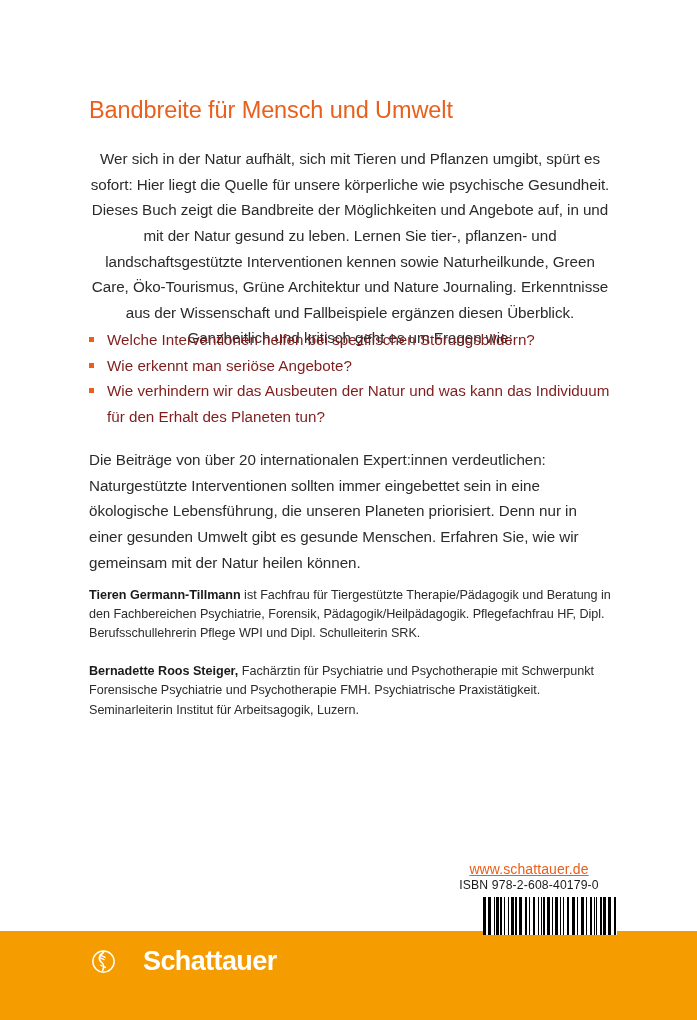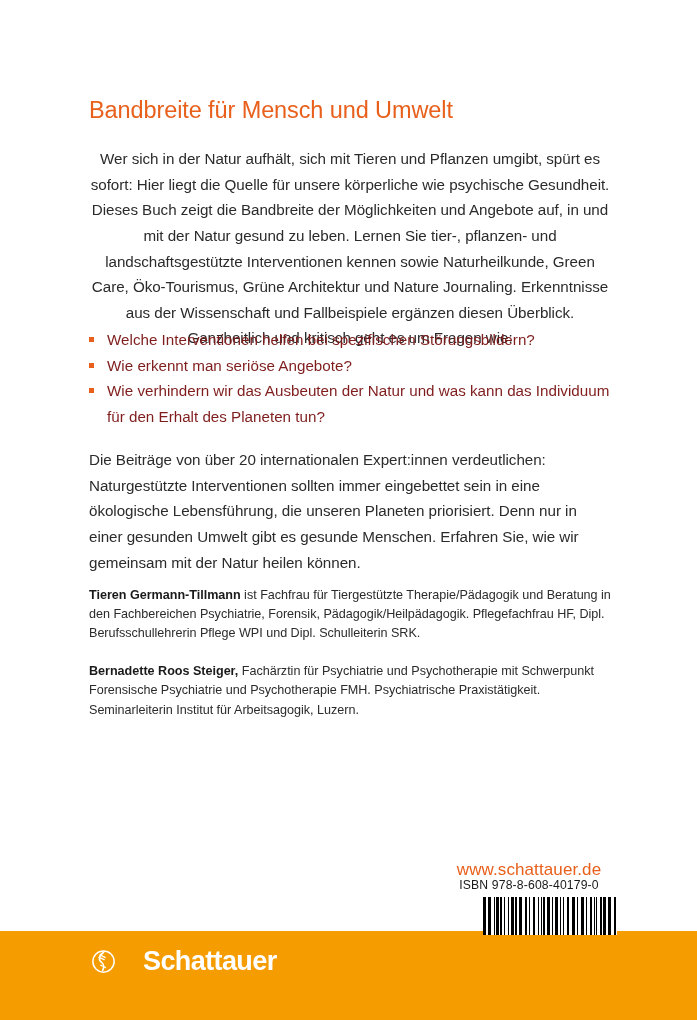--- a/index.html
+++ b/index.html
@@ -99,23 +99,24 @@
   
   .isbn-block {
     position: absolute;
     right: 83px;
     top: 862px;
     text-align: center;
     width: 170px;
   }
   .web {
     color: #E8601C;
-    font-size: 17px;
+    font-size: 14px;
     line-height: 15px;
     letter-spacing: 0.1px;
+    text-decoration: underline;
   }
   .isbn {
     color: #1a1a1a;
     font-size: 12.2px;
     line-height: 17px;
     letter-spacing: 0.15px;
   }
 
   
   .barcode {
@@ -200,21 +201,21 @@
     <p class="bio">
       <span class="nm">Tieren Germann-Tillmann</span><span> ist Fachfrau für Tiergestützte Therapie/Pädagogik und Beratung in den Fachbereichen Psychiatrie, Forensik, Pädagogik/Heilpädagogik. Pflegefachfrau HF, Dipl. Berufsschullehrerin Pflege WPI und Dipl. Schulleiterin SRK.</span>
     </p>
     <p class="bio">
       <span class="nm">Bernadette Roos Steiger,</span><span> Fachärztin für Psychiatrie und Psychotherapie mit Schwerpunkt Forensische Psychiatrie und Psychotherapie FMH. Psychiatrische Praxistätigkeit. Seminarleiterin Institut für Arbeitsagogik, Luzern.</span>
     </p>
   </div>
 
   <div class="isbn-block">
     <div class="web">www.schattauer.de</div>
-    <div class="isbn">ISBN 978-8-608-40179-0</div>
+    <div class="isbn">ISBN 978-2-608-40179-0</div>
   </div>
 
   <div class="barcode" id="barcode">
       <i style="width: 3px;"></i>
       <i class="w" style="width: 2px;"></i>
       <i style="width: 3px;"></i>
       <i class="w" style="width: 3px;"></i>
       <i style="width: 1px;"></i>
       <i class="w" style="width: 1px;"></i>
       <i style="width: 3px;"></i>

